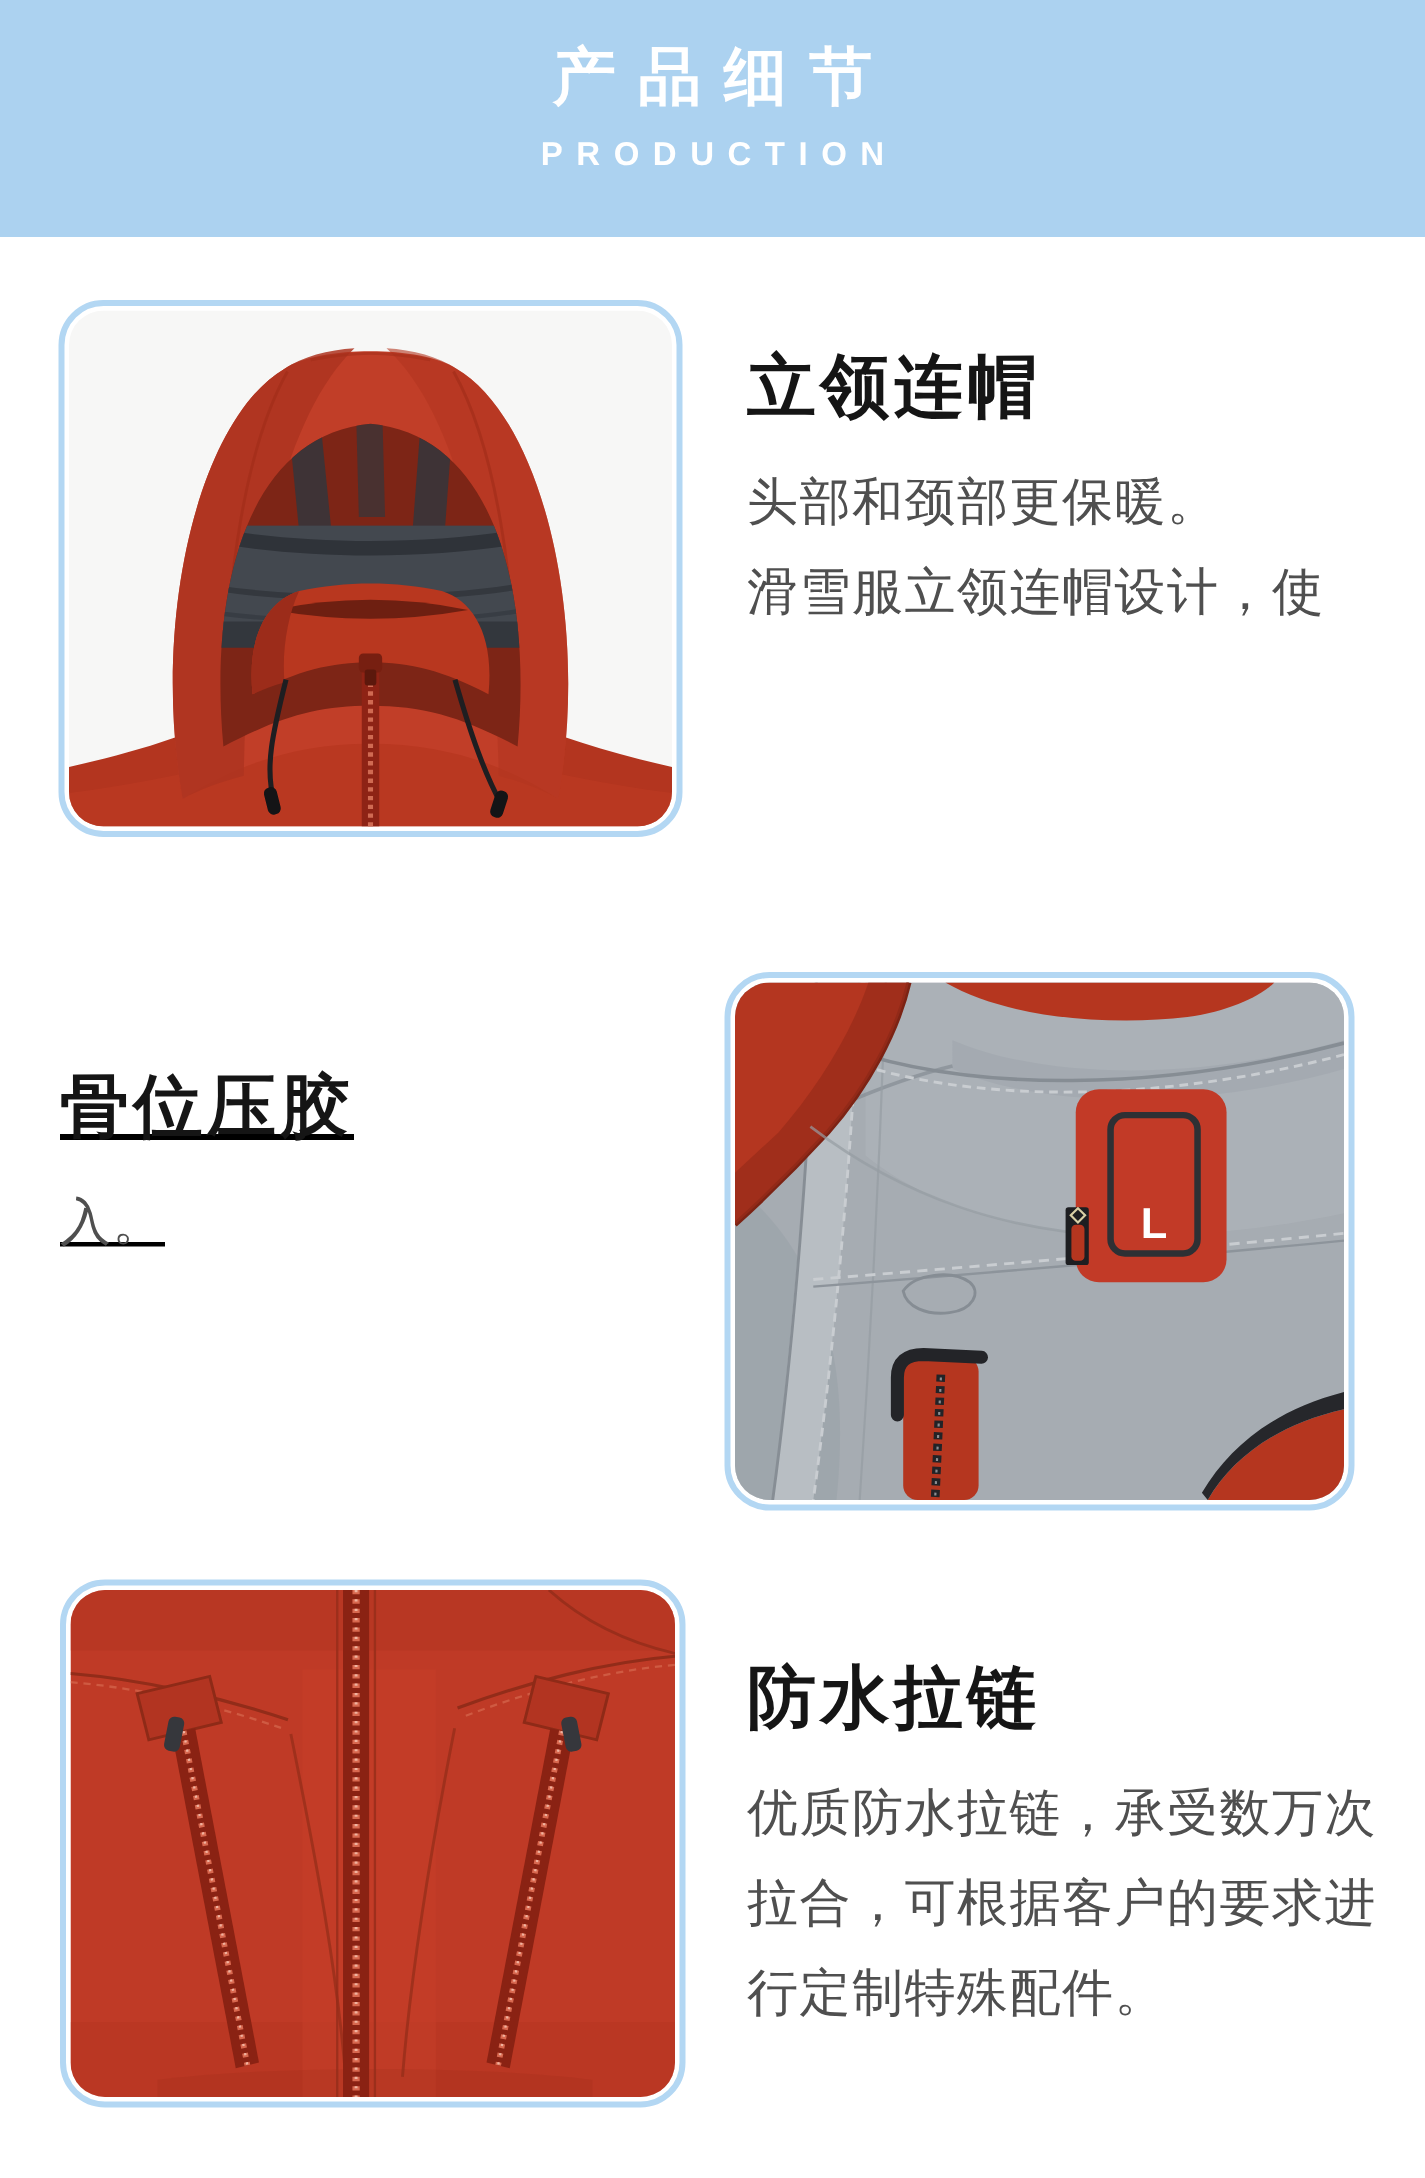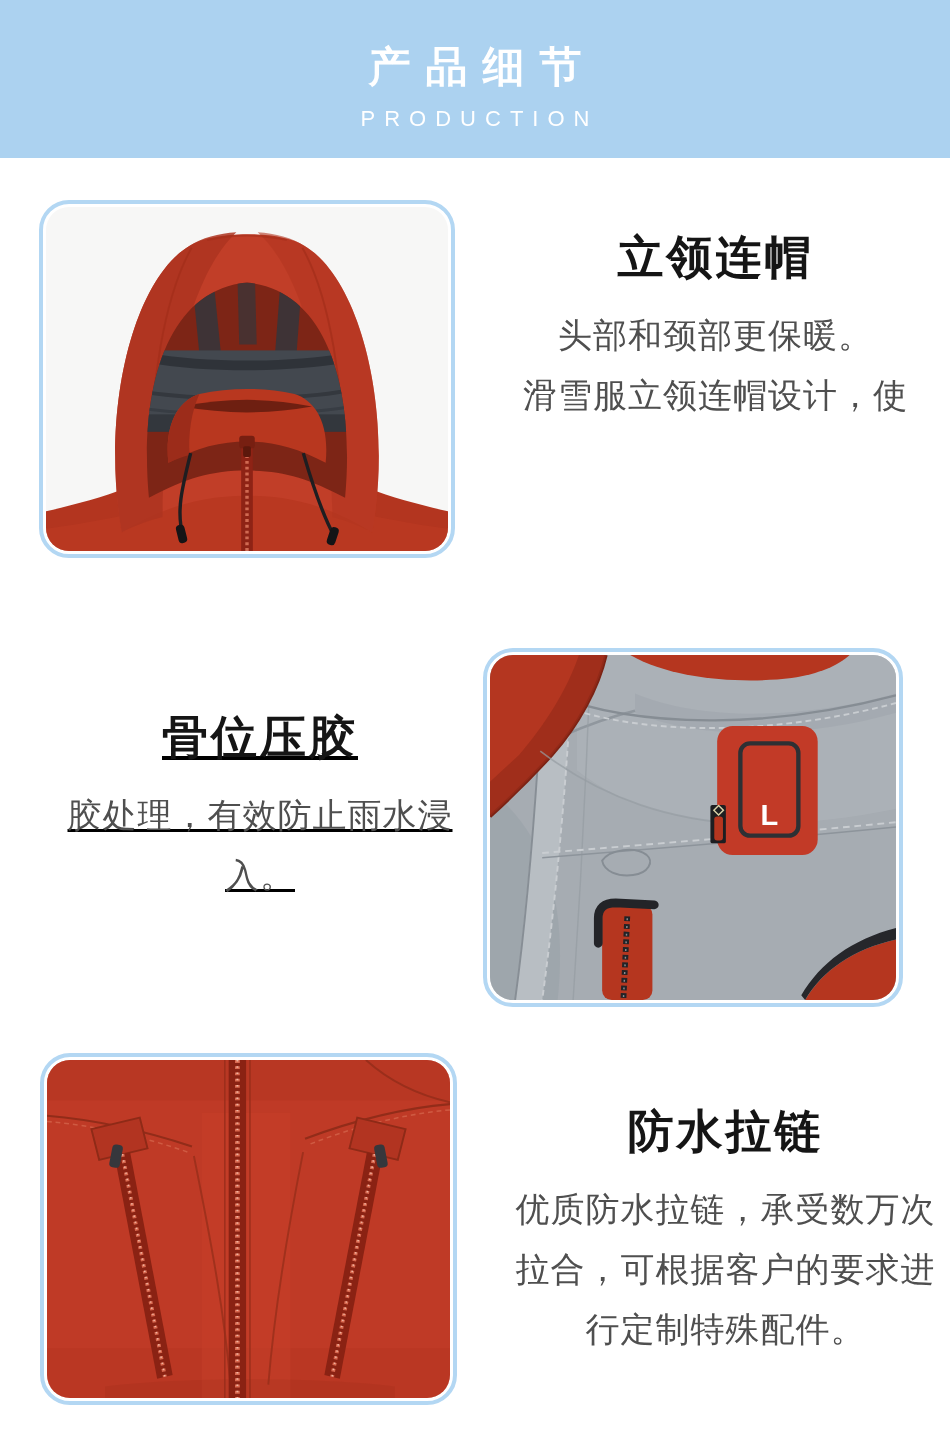--- a/index.html
+++ b/index.html
@@ -13,32 +13,32 @@
     --jacket-red-dark:#8a2213;
     --lining-gray:#a6acb2;
     --label-red:#c23a27;
   }
   html,body{margin:0;padding:0;background:#ffffff;}
   body{font-family:"Liberation Sans","DejaVu Sans",sans-serif;}
   .page{position:relative;width:950px;height:1452px;background:#ffffff;overflow:hidden;}
 
   
   .hdr{position:absolute;left:0;top:0;width:950px;height:158px;background:var(--header-bg);text-align:center;}
-  .hdr-title{padding-top:44px;font-size:42px;line-height:1.1;font-weight:bold;color:var(--header-text);letter-spacing:15px;text-indent:15px;}
-  .hdr-sub{margin-top:16px;font-size:22px;color:var(--header-text);letter-spacing:9px;text-indent:9px;font-weight:400;}
+  .hdr-title{padding-top:28px;font-size:42px;line-height:1.1;font-weight:bold;color:var(--header-text);letter-spacing:15px;text-indent:15px;}
+  .hdr-sub{margin-top:16px;font-size:22px;color:var(--header-text);letter-spacing:9px;text-indent:9px;font-weight:700;}
 
   
   .photo{position:absolute;box-sizing:border-box;border:4px solid var(--photo-border);border-radius:30px;background:var(--photo-bg);padding:3px;}
   .photo svg{display:block;width:100%;height:100%;border-radius:23px;}
   .p1{left:39px;top:200px;width:416px;height:358px;}
   .p2{left:483px;top:648px;width:420px;height:359px;}
   .p3{left:40px;top:1053px;width:417px;height:352px;}
 
   
-  .txt{position:absolute;text-align:center;}
+  .txt{position:absolute;}
   .t1{left:498px;top:230px;width:435px;}
   .t2{left:40px;top:710px;width:440px;text-decoration:underline;}
   .t3{left:498px;top:1104px;width:455px;}
   .sec-title{margin:0;font-size:46px;line-height:1.2;font-weight:bold;color:var(--title-text);letter-spacing:3px;}
   .sec-body{margin-top:20px;font-size:34px;line-height:60px;color:var(--body-text);letter-spacing:1px;}
   .body-line{white-space:nowrap;}
 </style>
 </head>
 <body>
 
@@ -104,21 +104,20 @@
     <h2 class="sec-title">立领连帽</h2>
     <div class="sec-body">
       <div class="body-line">头部和颈部更保暖。</div>
       <div class="body-line">滑雪服立领连帽设计，使</div>
     </div>
   </div>
 
   <div class="txt t2">
     <h2 class="sec-title">骨位压胶</h2>
     <div class="sec-body">
-      <div class="body-line">胶处理，有效防止雨水浸</div>
       <div class="body-line">入。</div>
     </div>
   </div>
 
   <figure class="photo p2" style="margin:0">
     <svg viewBox="0 0 420 359" preserveAspectRatio="none" role="img">
       <rect width="420" height="359" fill="#a6acb2"></rect>
       <g>
         <path d="M90,0 L420,0 L420,160 C300,185 170,185 90,120 Z" fill="#aeb4b9" opacity="0.7"></path>
         <path d="M0,140 C60,190 80,260 70,359 L0,359 Z" fill="#9aa1a8" opacity="0.6"></path>

